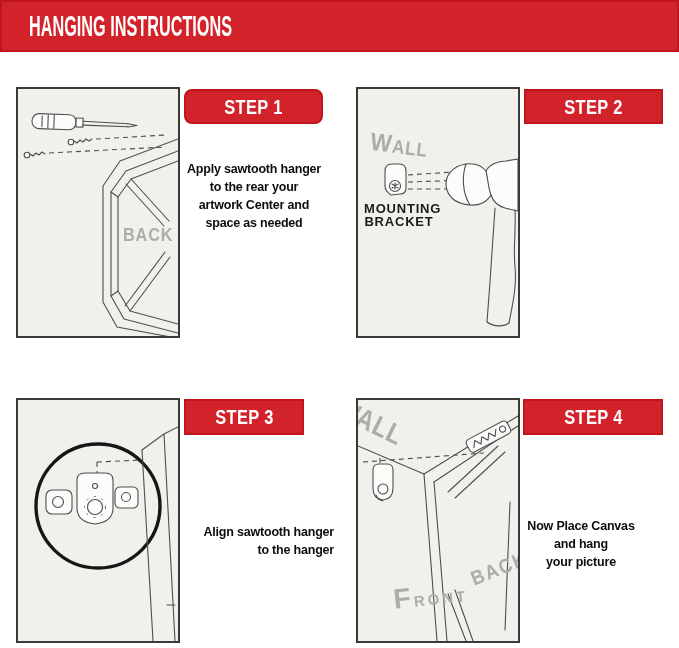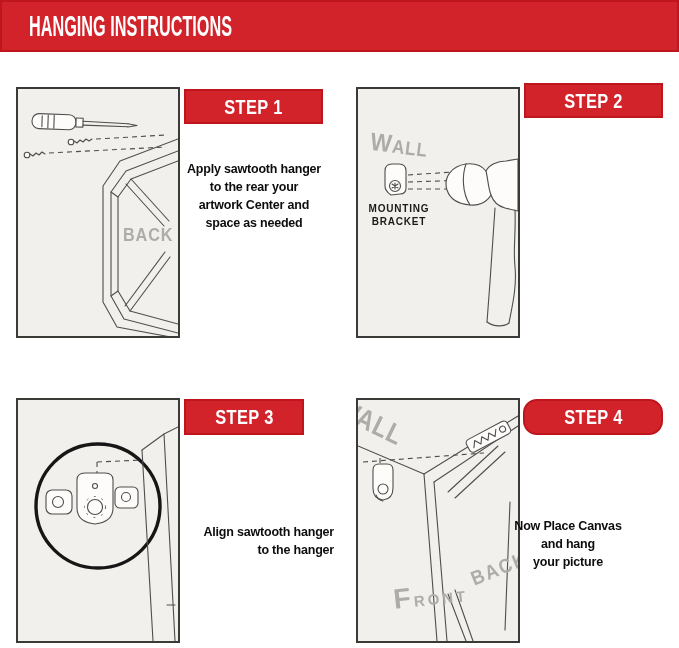--- a/index.html
+++ b/index.html
@@ -26,59 +26,59 @@
   .panel svg { position:absolute; left:0; top:0; }
   .panel-1 { left:16px;  top:87px;  width:164px; height:251px; }
   .panel-2 { left:356px; top:87px;  width:164px; height:251px; }
   .panel-3 { left:16px;  top:398px; width:164px; height:245px; }
   .panel-4 { left:356px; top:398px; width:164px; height:245px; }
   
   .banner {
     position:absolute; background:#d3232a; border:2px solid #bf151c;
     box-sizing:border-box; display:flex; align-items:center; justify-content:center;
   }
-  .banner-1 { left:184px; top:89px;  width:139px; height:35px; }
-  .banner-2 { left:524px; top:83px;  width:139px; height:35px; }
+  .banner-1 { left:184px; top:89px;  width:139px; height:35px;border-radius:8px; }
+  .banner-2 { left:524px; top:89px;  width:139px; height:35px; }
   .banner-3 { left:184px; top:399px; width:120px; height:36px; }
-  .banner-4 { left:523px; top:399px; width:140px; height:36px;border-radius:14px; }
+  .banner-4 { left:523px; top:399px; width:140px; height:36px; }
   .banner-label {
     color:#ffffff; font-weight:bold; font-size:21px; white-space:nowrap;
     display:inline-block; transform:scaleX(0.78); letter-spacing:0.5px;
   }
   
   .instruction {
     position:absolute; width:160px; text-align:center;
     font-weight:bold; font-size:12.5px; line-height:18px; letter-spacing:-0.2px;
     color:#0d0d0d; white-space:pre-line;
   }
   .instr-1 { left:174px; top:160px; }
   .instr-2 { left:514px; top:178px; }
   .instr-3 { left:174px; top:523px;text-align:right; }
-  .instr-4 { left:488px; top:517px; }
+  .instr-4 { left:501px; top:517px; }
   
   .wm {
     position:absolute; color:#aeaca8; font-weight:bold; white-space:nowrap;
     line-height:1;
   }
   .wm-back-1  { left:105px; top:137px; font-size:18px; letter-spacing:1px;
                 transform:scaleX(0.9); transform-origin:left top; }
   .wm-wall-2  { left:14px;  top:40px;  font-size:19px; letter-spacing:1px;
                 transform:rotate(7deg) scaleX(0.9); transform-origin:left top; }
   .wm-wall-2::first-letter { font-size:25px; }
   .wm-wall-4  { left:-14px; top:-6px;  font-size:28px; letter-spacing:1px;
                 transform:rotate(26deg) scaleX(0.85); transform-origin:left top; }
   .wm-front-4 { left:34px;  top:186px; font-size:15px; letter-spacing:3px;
                 transform:rotate(-6deg); transform-origin:left top; }
   .wm-front-4::first-letter { font-size:28px; }
   .wm-back-4  { left:110px; top:170px; font-size:20px; letter-spacing:2px;
                 transform:rotate(-22deg) scaleX(0.9); transform-origin:left top; }
   
   .bracket-caption {
     position:absolute; left:6px; top:113px; width:70px; text-align:center;
-    font-weight:bold; font-size:10px; line-height:13px; letter-spacing:0.8px;
+    font-weight:bold; font-size:13px; line-height:13px; letter-spacing:0.8px;
     color:#1b1b1b; white-space:pre-line;
   }
   
   .ln   { fill:none; stroke:#4e4e4e; stroke-width:1.1; stroke-linecap:round; stroke-linejoin:round; }
   .lnf  { fill:#fdfcfa; stroke:#4e4e4e; stroke-width:1.1; stroke-linejoin:round; }
   .dash { fill:none; stroke:#4e4e4e; stroke-width:1.1; stroke-dasharray:5,4; }
   .bold-circle { fill:none; stroke:#161616; stroke-width:3.4; }
 </style>
 </head>
 <body>

